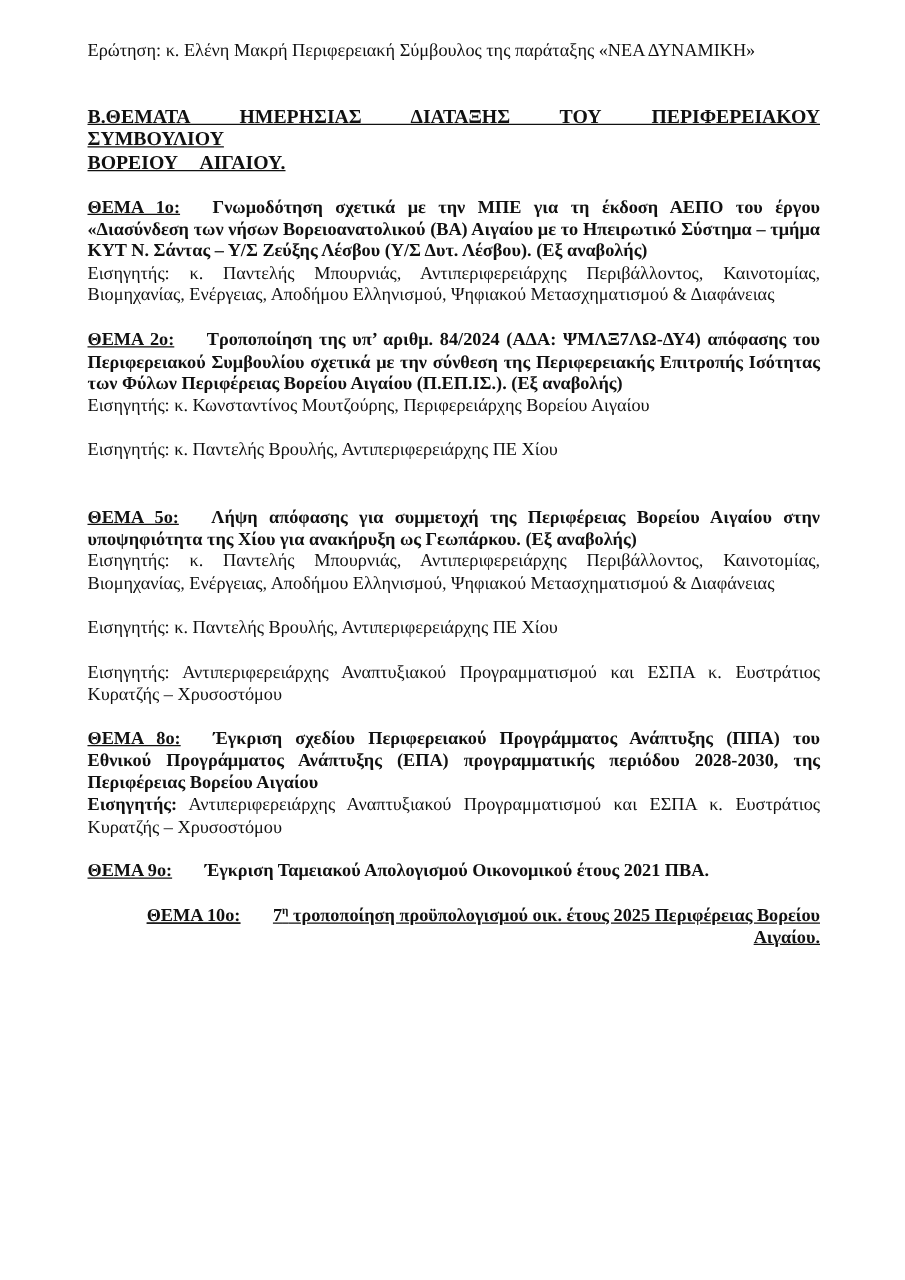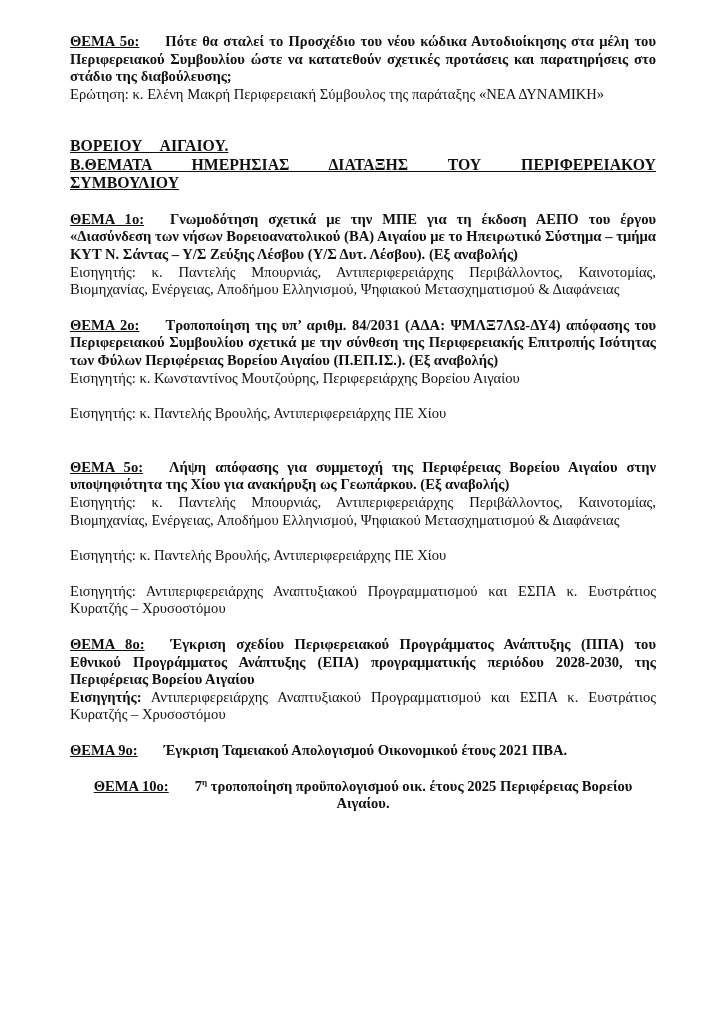--- a/index.html
+++ b/index.html
@@ -21,42 +21,41 @@
     .gap-big { height: 34px; }
     .gap { height: 18px; }
     sup { font-size: 9px; line-height: 0; vertical-align: super; }
   </style>
 </head>
 <body>
 
 <div class="page">
 
   <div class="block">
-    <p class="p topic-head"><span class="topic-label">ΘΕΜΑ 5ο:</span><span>Πότε θα σταλεί το Προσχέδιο  του νέου κώδικα Αυτοδιοίκησης στα μέλη του Περιφερειακού Συμβουλίου ώστε να κατατεθούν σχετικές προτάσεις και παρατηρήσεις στο στάδιο της διαβούλευσης;</span></p>
     <p class="p">Ερώτηση: κ. Ελένη Μακρή Περιφερειακή Σύμβουλος της παράταξης «ΝΕΑ ΔΥΝΑΜΙΚΗ»</p>
   </div>
 
   <div class="gap-big"></div>
 
   <div class="block">
+    <p class="section-title" style="text-align-last: justify;">Β.ΘΕΜΑΤΑ ΗΜΕΡΗΣΙΑΣ ΔΙΑΤΑΞΗΣ ΤΟΥ ΠΕΡΙΦΕΡΕΙΑΚΟΥ ΣΥΜΒΟΥΛΙΟΥ</p>
     <p class="section-title">ΒΟΡΕΙΟΥ ΑΙΓΑΙΟΥ.</p>
-    <p class="section-title" style="text-align-last: justify;">Β.ΘΕΜΑΤΑ ΗΜΕΡΗΣΙΑΣ ΔΙΑΤΑΞΗΣ ΤΟΥ ΠΕΡΙΦΕΡΕΙΑΚΟΥ ΣΥΜΒΟΥΛΙΟΥ</p>
   </div>
 
   <div class="gap"></div>
 
   <div class="block">
     <p class="p topic-head"><span class="topic-label">ΘΕΜΑ 1ο:</span><span>Γνωμοδότηση σχετικά με την ΜΠΕ για τη έκδοση ΑΕΠΟ του έργου «Διασύνδεση των νήσων Βορειοανατολικού (ΒΑ) Αιγαίου με το Ηπειρωτικό Σύστημα – τμήμα ΚΥΤ Ν. Σάντας – Υ/Σ Ζεύξης Λέσβου (Υ/Σ Δυτ. Λέσβου).  (Εξ αναβολής)</span></p>
     <p class="p"><span>Εισηγητής:</span> <span>κ. Παντελής Μπουρνιάς, Αντιπεριφερειάρχης Περιβάλλοντος, Καινοτομίας, Βιομηχανίας, Ενέργειας, Αποδήμου Ελληνισμού, Ψηφιακού Μετασχηματισμού &amp; Διαφάνειας</span></p>
   </div>
 
   <div class="gap"></div>
 
   <div class="block">
-    <p class="p topic-head"><span class="topic-label">ΘΕΜΑ 2ο:</span><span>Τροποποίηση της υπ’ αριθμ. 84/2031 (ΑΔΑ: ΨΜΛΞ7ΛΩ-ΔΥ4)  απόφασης του Περιφερειακού Συμβουλίου σχετικά με την σύνθεση της Περιφερειακής Επιτροπής Ισότητας των Φύλων Περιφέρειας Βορείου Αιγαίου (Π.ΕΠ.ΙΣ.).  (Εξ αναβολής)</span></p>
+    <p class="p topic-head"><span class="topic-label">ΘΕΜΑ 2ο:</span><span>Τροποποίηση της υπ’ αριθμ. 84/2024 (ΑΔΑ: ΨΜΛΞ7ΛΩ-ΔΥ4)  απόφασης του Περιφερειακού Συμβουλίου σχετικά με την σύνθεση της Περιφερειακής Επιτροπής Ισότητας των Φύλων Περιφέρειας Βορείου Αιγαίου (Π.ΕΠ.ΙΣ.).  (Εξ αναβολής)</span></p>
     <p class="p"><span>Εισηγητής:</span> <span>κ. Κωνσταντίνος Μουτζούρης, Περιφερειάρχης Βορείου Αιγαίου</span></p>
   </div>
 
   <div class="gap"></div>
 
   <div class="block">
     <p class="p"><span>Εισηγητής:</span> <span>κ. Παντελής Βρουλής, Αντιπεριφερειάρχης ΠΕ Χίου</span></p>
   </div>
 
   <div class="gap"></div>
@@ -90,16 +89,16 @@
 
   <div class="gap"></div>
 
   <div class="block">
     <p class="p topic-head"><span class="topic-label">ΘΕΜΑ 9ο:</span><span>Έγκριση Ταμειακού Απολογισμού Οικονομικού έτους 2021 ΠΒΑ.</span></p>
   </div>
 
   <div class="gap"></div>
 
   <div class="block">
-    <p class="p topic-head" style="text-align:center;"><span class="topic-label">ΘΕΜΑ 10ο:</span><span>7</span><sup>η</sup><span> τροποποίηση προϋπολογισμού οικ. έτους 2025 Περιφέρειας Βορείου Αιγαίου.</span></p>
+    <p class="p topic-head" style="text-align:right;text-decoration:underline;"><span class="topic-label">ΘΕΜΑ 10ο:</span><span>7</span><sup>η</sup><span> τροποποίηση προϋπολογισμού οικ. έτους 2025 Περιφέρειας Βορείου Αιγαίου.</span></p>
   </div>
 
 </div>
 
 </body></html>

